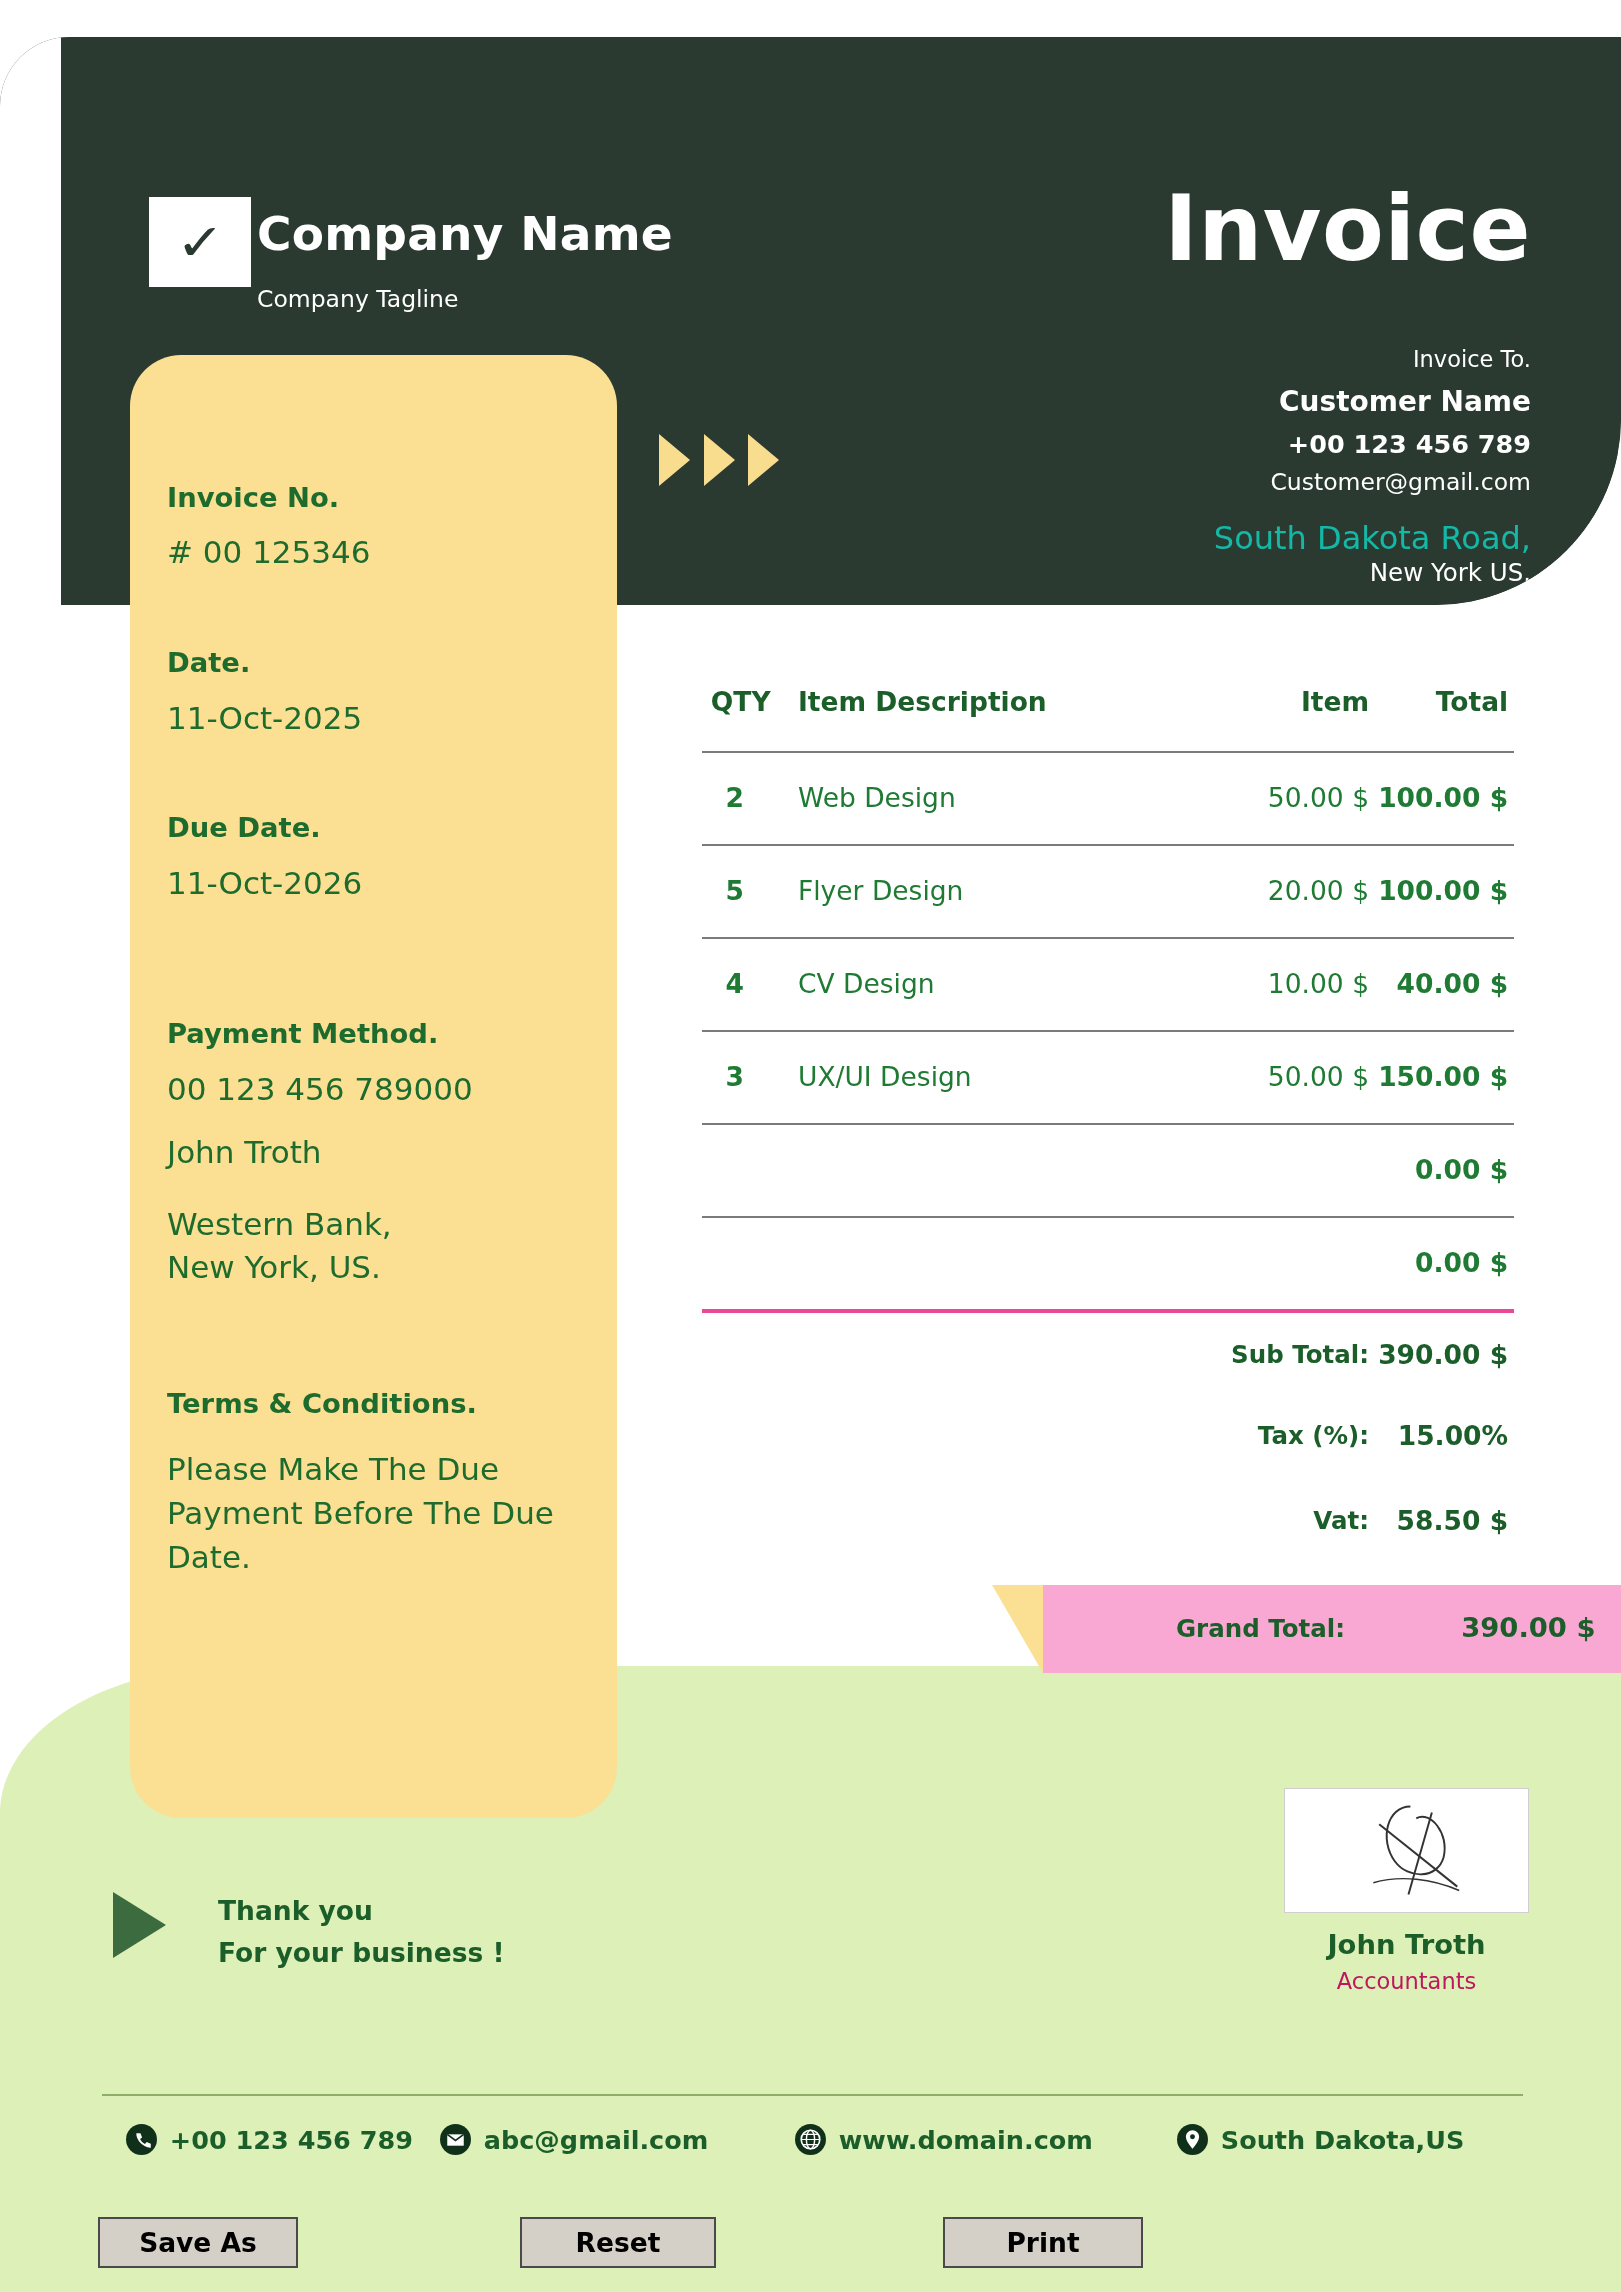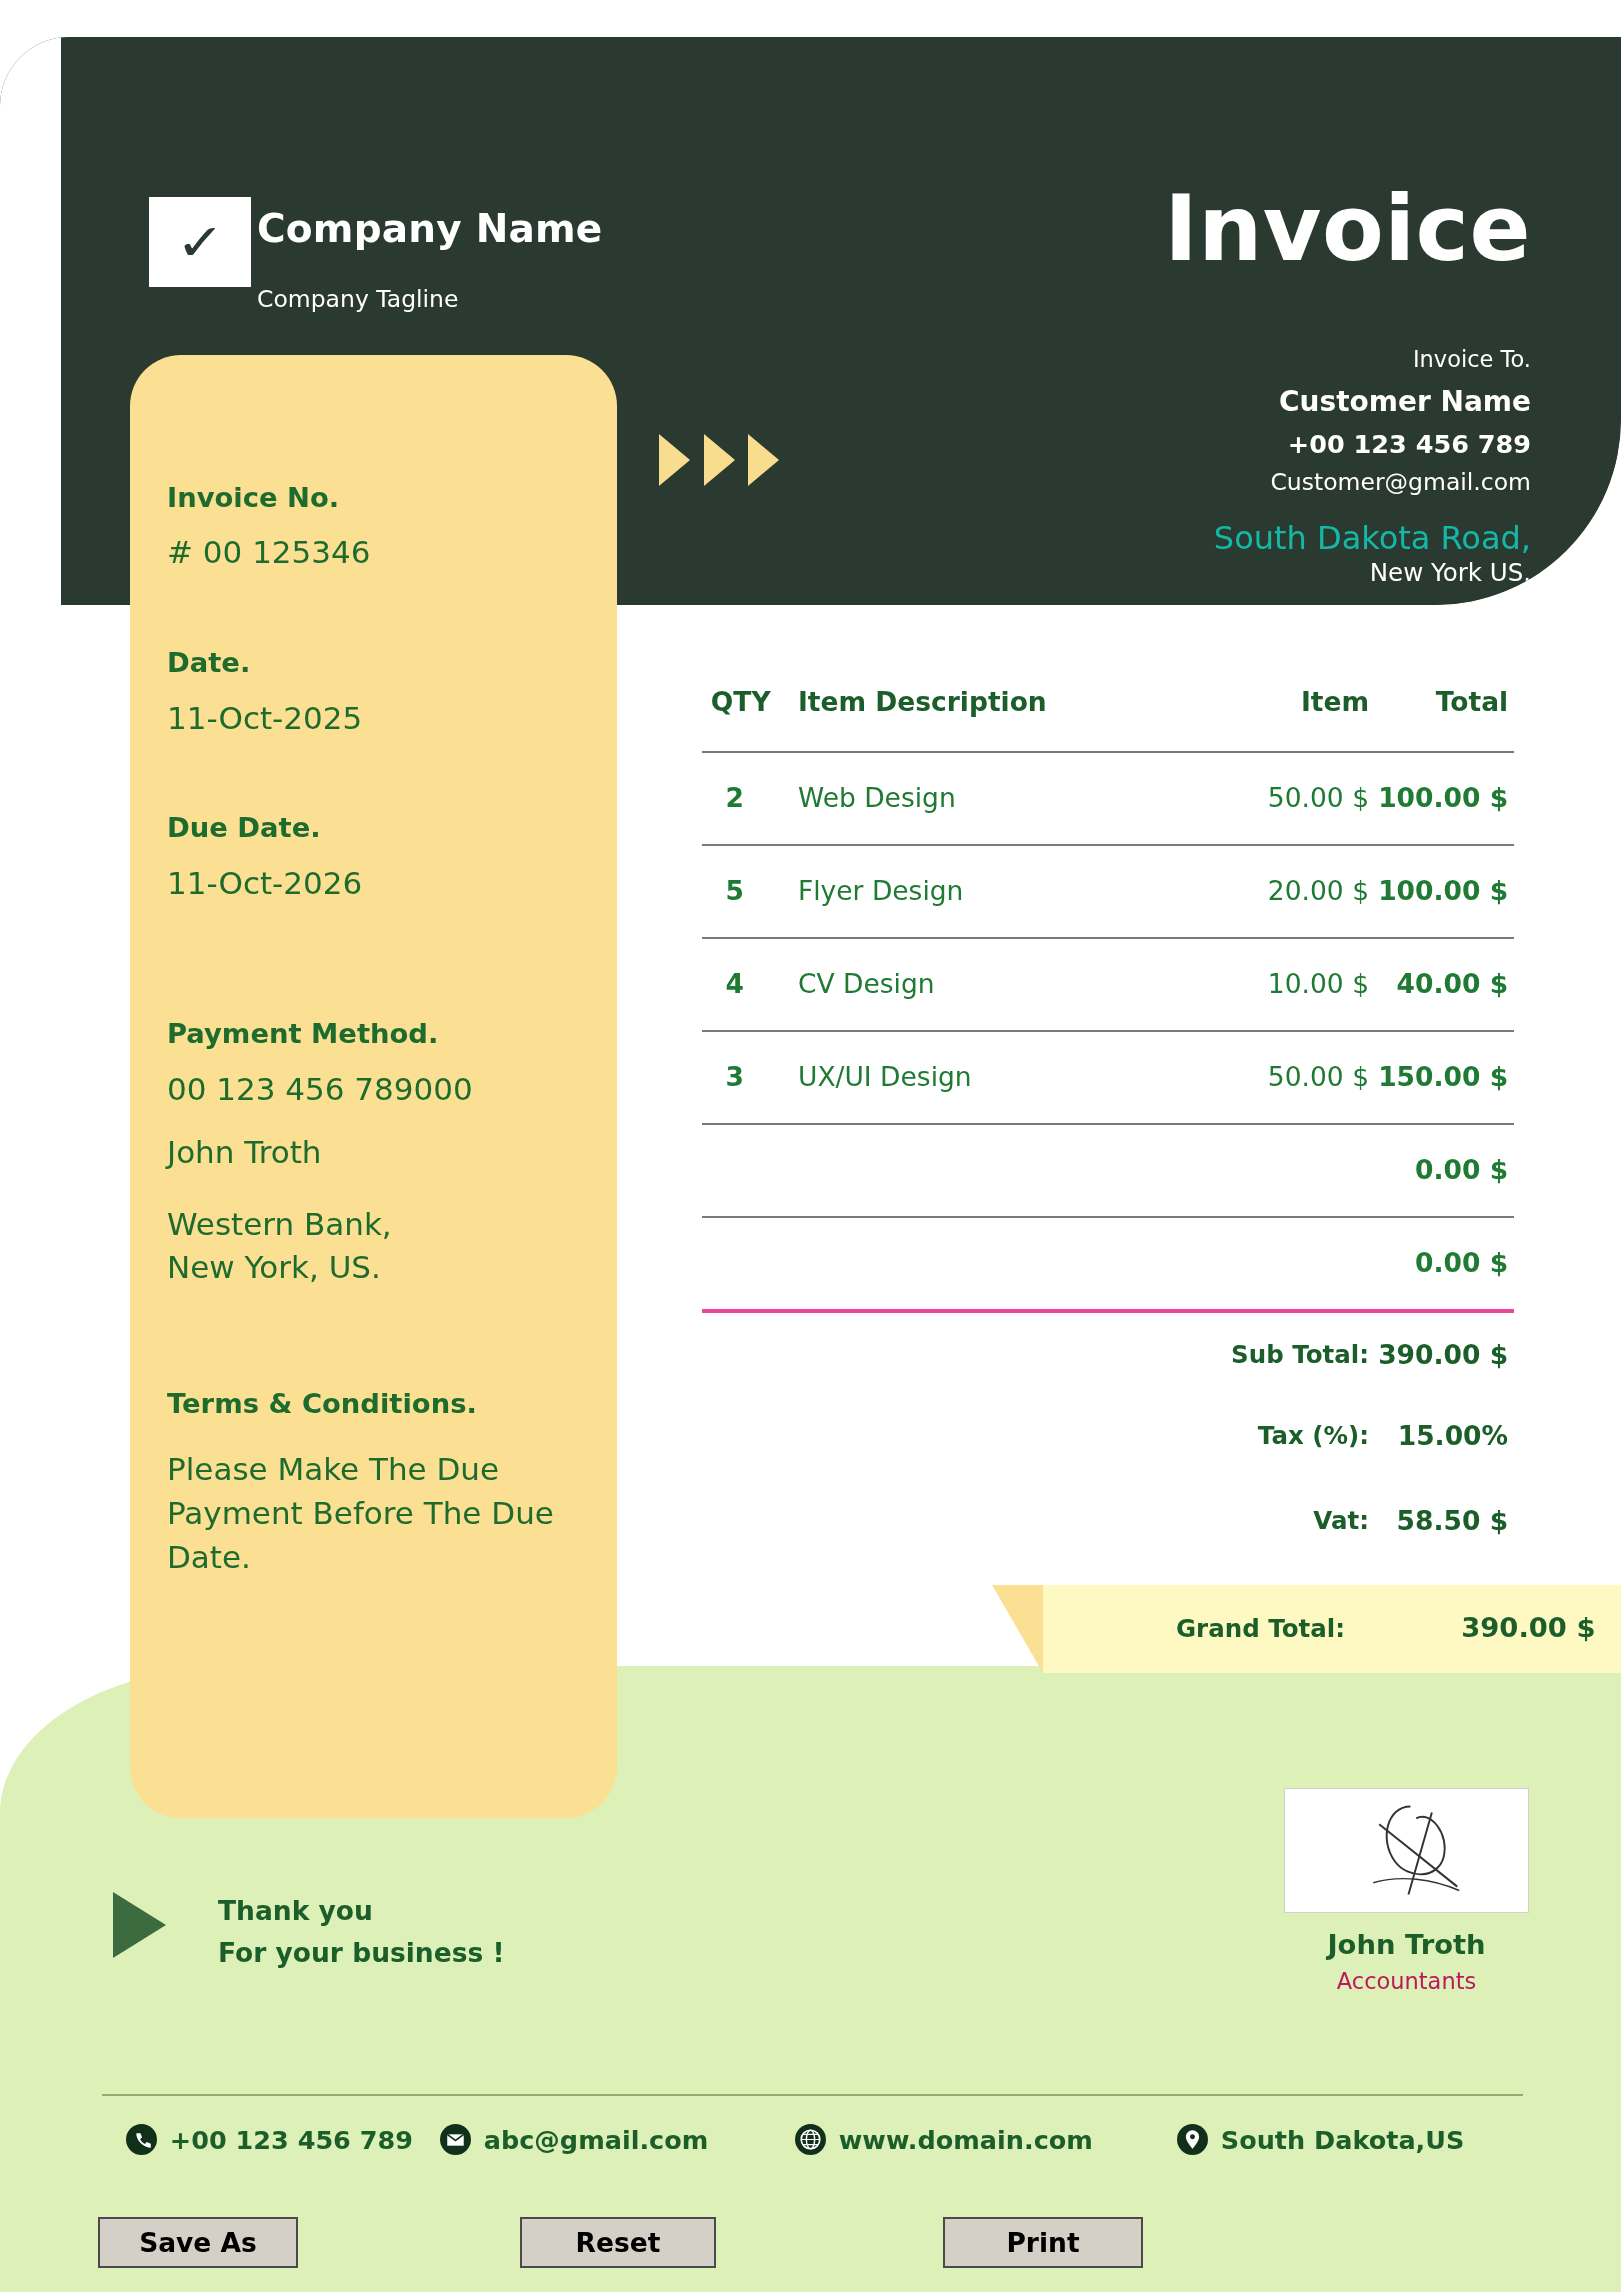--- a/index.html
+++ b/index.html
@@ -56,21 +56,21 @@
   .logo-glyph {
     font-size: 51px;
     color: #2b3a31;
     line-height: 1;
     transform: scaleX(1.15);
     font-family: "DejaVu Serif", serif;
   }
   .company-name {
     position: absolute;
     left: 257px; top: 169px;
-    font-size: 39px;
+    font-size: 47px;
     font-weight: bold;
     color: #ffffff;
     letter-spacing: 0.2px;
   }
   .company-tagline {
     position: absolute;
     left: 257px; top: 248px;
     font-size: 23.5px;
     color: #ffffff;
   }
@@ -212,21 +212,21 @@
   .sumrow .val {
     position: absolute; right: 5.9px; top: 25.5px;
     font-size: 26.5px; font-weight: bold; color: #1c5e2a;
   }
 
   
   .grand-band {
     position: absolute;
     left: 1043px; top: 1585px;
     width: 578px; height: 88px;
-    background: #fef9c3;
+    background: #f9a8d4;
   }
   .grand-band::before {
     content: "";
     position: absolute;
     left: -51px; top: 0;
     width: 0; height: 0;
     border-top: 88px solid #fbdf93;
     border-left: 51px solid transparent;
   }
   .grand-lbl {

